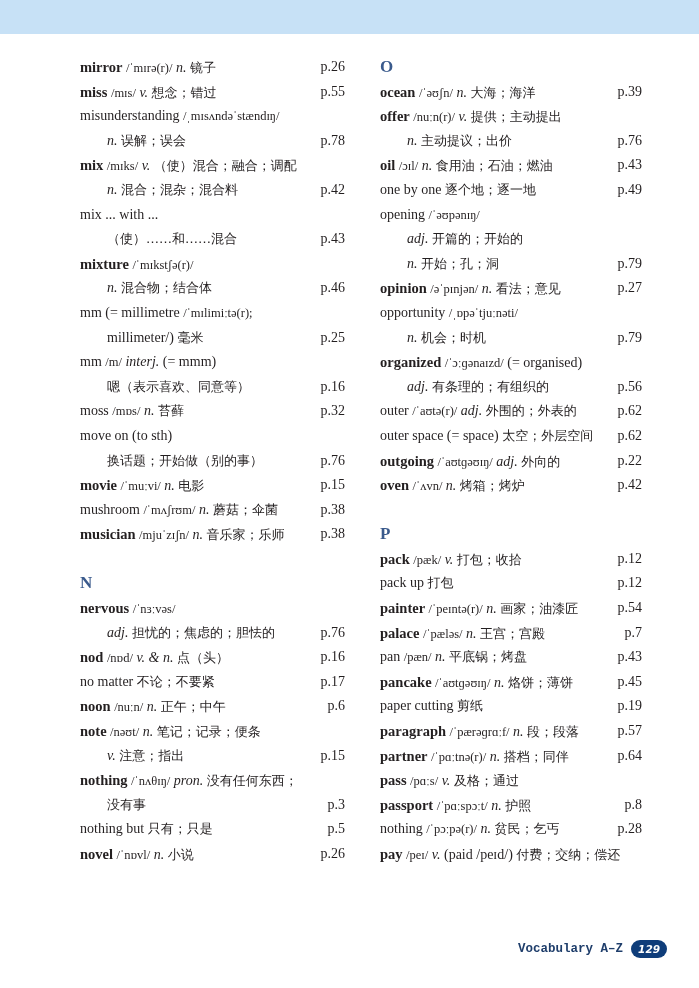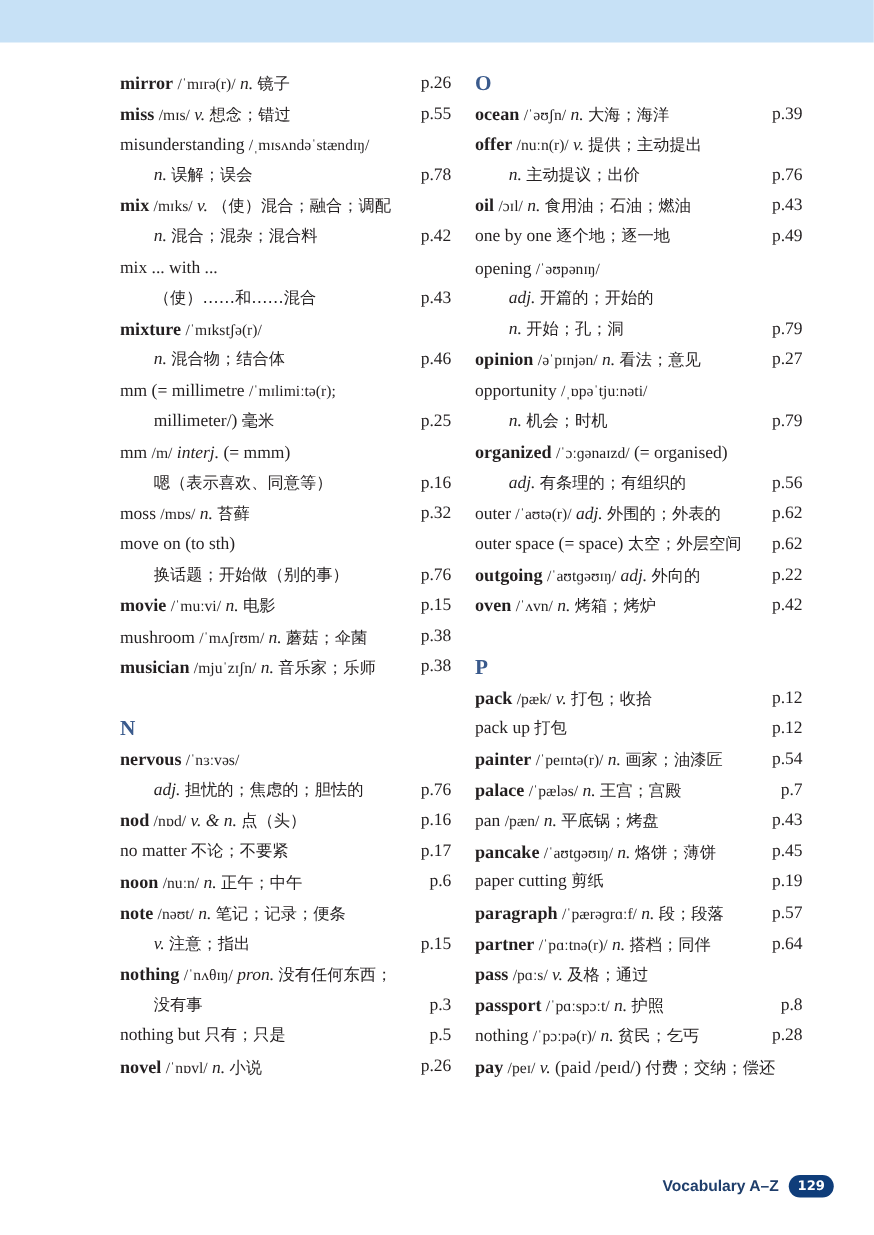--- a/index.html
+++ b/index.html
@@ -2,38 +2,38 @@
 <html><head>
 <meta charset="utf-8">
 <style>
   html, body { margin: 0; padding: 0; }
   body {
     width: 699px; height: 988px; background: #ffffff; position: relative; overflow: hidden;
     font-family: "DejaVu Serif", "Liberation Serif", serif; color: #231f20;
   }
   .top-band { position: absolute; left: 0; top: 0; width: 699px; height: 34px; background: #c7e1f6; }
   .column { position: absolute; top: 55px; width: 265px; }
-  .col-left { left: 96px; }
+  .col-left { left: 80px; }
   .col-right { left: 380px; width: 262px; }
   .row {
     position: relative; height: 24.6px; line-height: 24.6px; font-size: 14px; white-space: nowrap;
     font-family: "Liberation Serif", serif;
   }
   .row.indent .text { padding-left: 27px; }
   .row .text { display: inline-block; }
   .row .page { position: absolute; right: 0; top: 0; font-size: 14px; }
   .hw { font-weight: bold; font-size: 14.5px; }
   .ipa { font-size: 12.5px; }
   .pos { font-style: italic; }
   .zh { font-size: 13px; font-family: "DejaVu Sans", sans-serif; }
   .letter { height: 24.6px; line-height: 24.6px; font-size: 17px; font-weight: bold; color: #3a5a8c; font-family: "Liberation Serif", serif; }
   .gap { height: 24.6px; }
   .footer { position: absolute; right: 32px; top: 940px; display: flex; align-items: center; gap: 8px; }
-  .footer-label { font-family: Liberation Sans, sans-serif; font-weight: bold; font-size: 12.5px; color: #1f3e6b; }
-  .page-badge { background: #0f3d7a; color: #fff; font-family: "DejaVu Sans", sans-serif; font-weight: bold; font-size: 10.5px; border-radius: 11px; padding: 3px 7px; }
+  .footer-label { font-family: Liberation Mono, monospace; font-weight: bold; font-size: 12.5px; color: #1f3e6b; }
+  .page-badge { background: #0f3d7a; color: #fff; font-family: "DejaVu Sans", sans-serif; font-weight: bold; font-size: 10.5px; border-radius: 11px; padding: 3px 7px; font-style: italic; }
 </style>
 </head>
 <body>
 
 <div class="top-band"></div>
 
 <div class="column col-left" id="col-left">
     <div class="row"><span class="text"><span class="hw">mirror</span> <span class="ipa">/ˈmɪrə(r)/</span> <span class="pos">n.</span> <span class="zh">镜子</span></span><span class="page">p.26</span></div>
     <div class="row"><span class="text"><span class="hw">miss</span> <span class="ipa">/mɪs/</span> <span class="pos">v.</span> <span class="zh">想念；错过</span></span><span class="page">p.55</span></div>
     <div class="row"><span class="text"><span>misunderstanding</span> <span class="ipa">/ˌmɪsʌndəˈstændɪŋ/</span></span></div>

